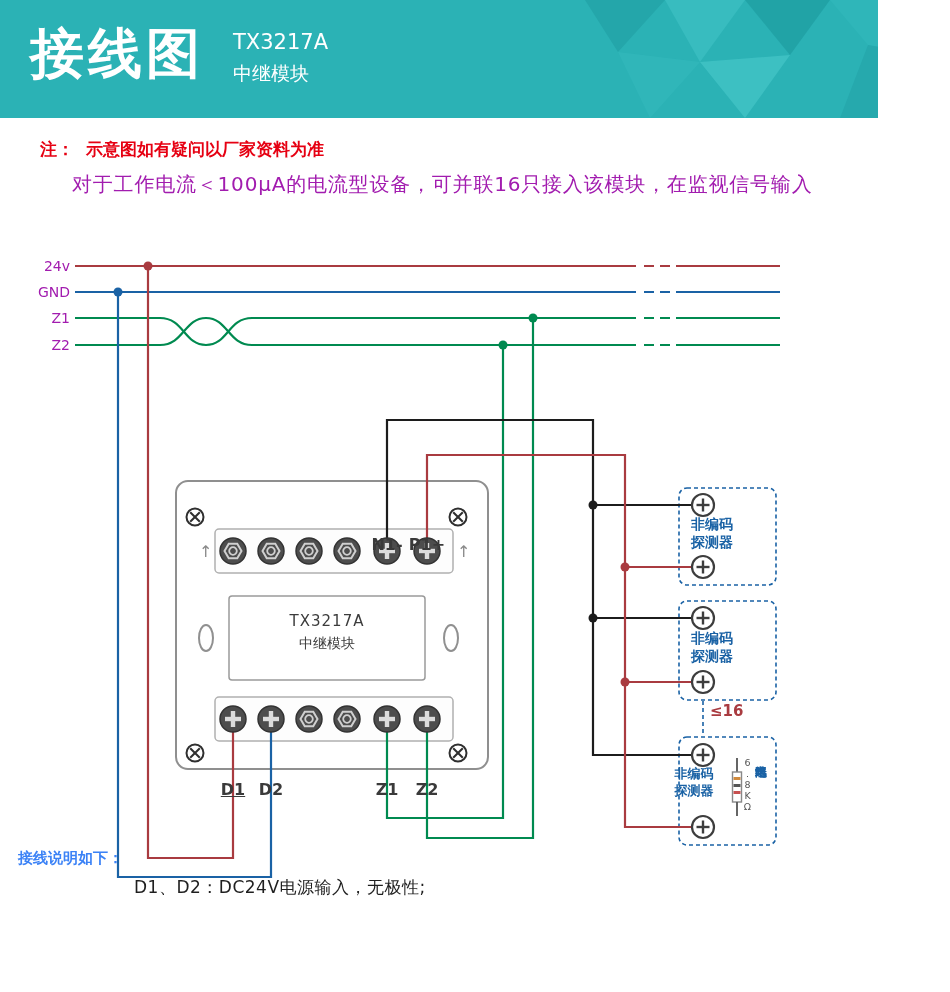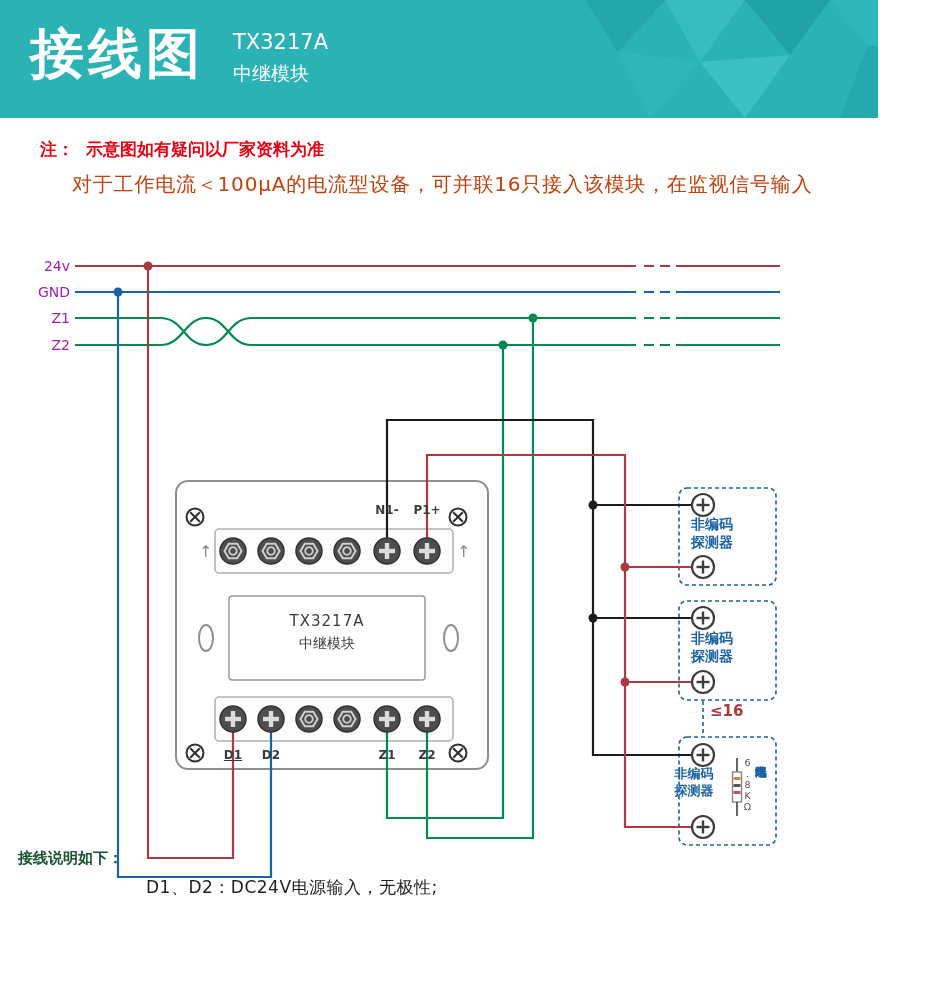--- a/index.html
+++ b/index.html
@@ -8,33 +8,33 @@
     font-family:"DejaVu Sans","Liberation Sans",sans-serif;
   }
   .abs{position:absolute;}
   
   #header{left:0;top:0;width:950px;height:118px;background:#2bb2b5;}
   #header .title{left:30px;top:18px;font-size:54px;font-weight:bold;color:#ffffff;letter-spacing:4px;z-index:2;}
   #header .model{left:233px;top:30px;font-size:21px;color:#ffffff;z-index:2;}
   #header .subtitle{left:233px;top:61px;font-size:19px;color:#ffffff;z-index:2;}
   
   .note-red{color:#e60012;font-size:17px;font-weight:bold;}
-  .note-body{color:#c2410c;font-size:20px;letter-spacing:0.8px;}
+  .note-body{color:#a21caf;font-size:20px;letter-spacing:0.8px;}
   
   .bus-label{color:#a21caf;font-size:14px;text-align:right;width:42px;}
   
-  .term-label{font-size:12px;font-weight:bold;color:#3a3a3a;width:40px;text-align:center;}
+  .term-label{font-size:16px;font-weight:bold;color:#3a3a3a;width:40px;text-align:center;margin-top:32px;}
   .module-title{width:196px;text-align:center;color:#3c3c3c;}
   .arrow{font-size:16px;color:#8a8a8a;}
   
   .det-label{width:80px;text-align:center;color:#1a62a5;font-size:14px;font-weight:bold;line-height:18px;}
   .det-label-s{width:60px;text-align:center;color:#1a62a5;font-size:13px;font-weight:bold;line-height:17px;}
   .vtext{writing-mode:vertical-rl;text-orientation:upright;}
   
-  .instr-title{color:#14532d;font-size:15px;font-weight:bold;}
+  .instr-title{color:#3b82f6;font-size:15px;font-weight:bold;}
   .instr-line{color:#1f1f1f;font-size:17px;letter-spacing:0.5px;}
   svg{display:block;}
   #wiring{left:0;top:0;z-index:1;}
   .txt{z-index:2;}
 </style>
 </head>
 <body>
 
 <div id="stage">
 
@@ -183,15 +183,15 @@
   <div class="abs txt det-label" style="left:672px;top:533px;">探测器</div>
   <div class="abs txt det-label" style="left:672px;top:629px;">非编码</div>
   <div class="abs txt det-label" style="left:672px;top:647px;">探测器</div>
   <div class="abs txt det-label-s" style="left:664px;top:765px;">非编码</div>
   <div class="abs txt det-label-s" style="left:664px;top:782px;">探测器</div>
   <div class="abs txt" style="left:710px;top:702px;color:#a93b40;font-size:15px;font-weight:bold;">≤16</div>
   <div class="abs txt vtext" style="left:742px;top:757px;height:62px;font-size:9.5px;color:#555555;">6.8KΩ</div>
   <div class="abs txt vtext" style="left:753px;top:757px;height:70px;font-size:11.5px;font-weight:bold;color:#1a62a5;">终端电阻</div>
 
   <div class="abs txt instr-title" style="left:18px;top:849px;">接线说明如下：</div>
-  <div class="abs txt instr-line" style="left:134px;top:876px;margin-left:12px;">D1、D2：DC24V电源输入，无极性;</div>
+  <div class="abs txt instr-line" style="left:134px;top:876px;">D1、D2：DC24V电源输入，无极性;</div>
 
 </div>
 
 </body></html>

